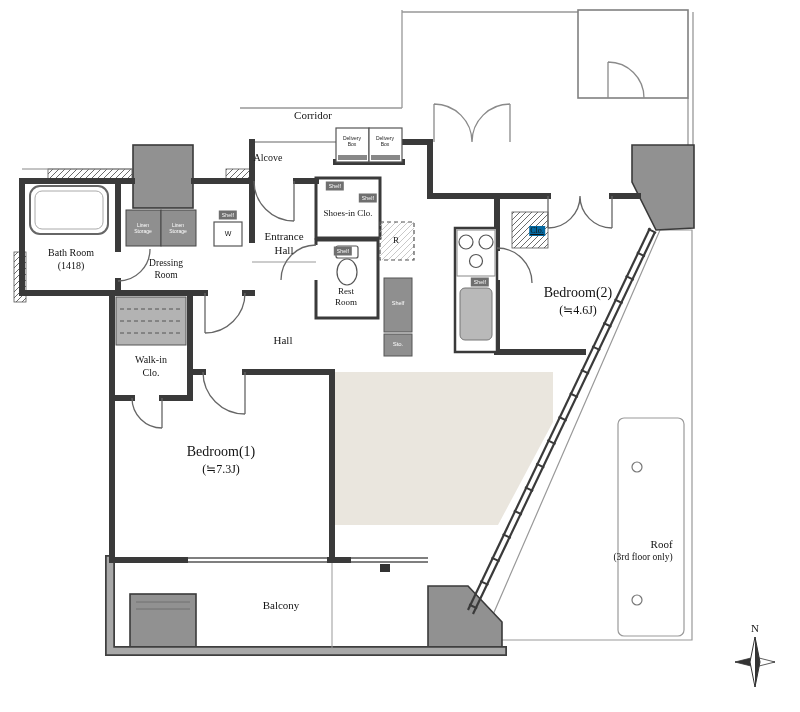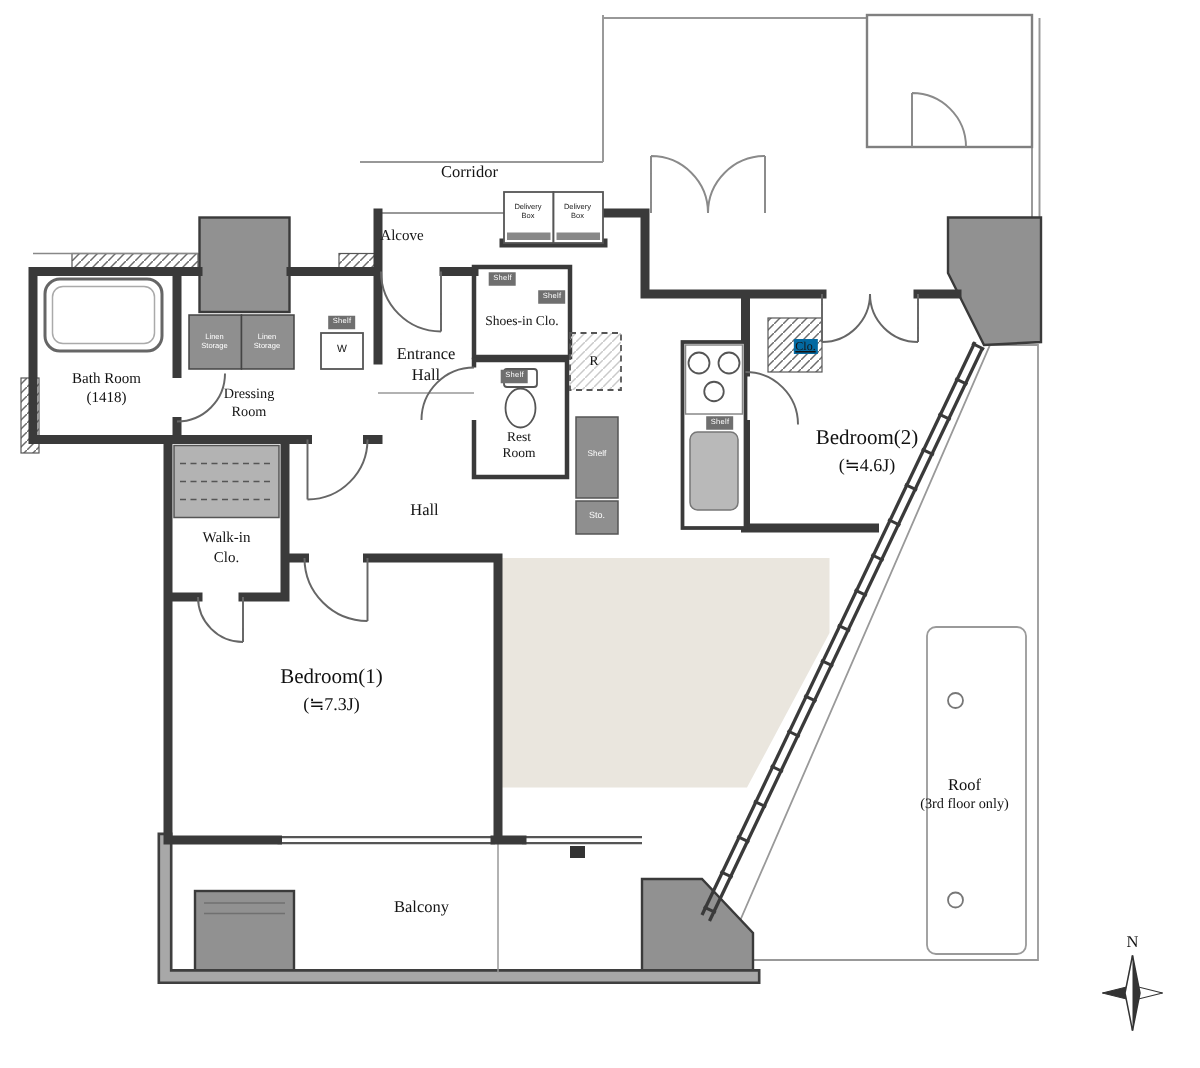--- a/index.html
+++ b/index.html
@@ -185,21 +185,21 @@
 </div>
 
 
 <div class="room-label" style="left:578px;top:302px;">
   <div class="nm" style="font-size:14px;">Bedroom(2)</div>
   <div class="sz" style="font-size:12px;">(≒4.6J)</div>
 </div>
 
 <div class="lbl" style="left:281px;top:606px;font-size:11px;">Balcony</div>
 
-<div class="room-label" style="left:643px;top:531px;">
+<div class="room-label" style="left:643px;top:551px;text-align:right;">
   <div class="nm" style="font-size:11px;">Roof</div>
   <div class="sz" style="font-size:9.5px;">(3rd floor only)</div>
 </div>
 
 <div class="lbl whitebg" style="left:537px;top:231px;font-size:8px;">Clo.</div>
 <div class="lbl tinywhite" style="left:398px;top:345px;font-size:6px;">Sto.</div>
 <div class="lbl tinywhite" style="left:398px;top:303px;font-size:5.5px;">Shelf</div>
 <div class="tag" style="left:480px;top:282px;">Shelf</div>
 <div class="tag" style="left:335px;top:186px;">Shelf</div>
 <div class="tag" style="left:368px;top:198px;">Shelf</div>

